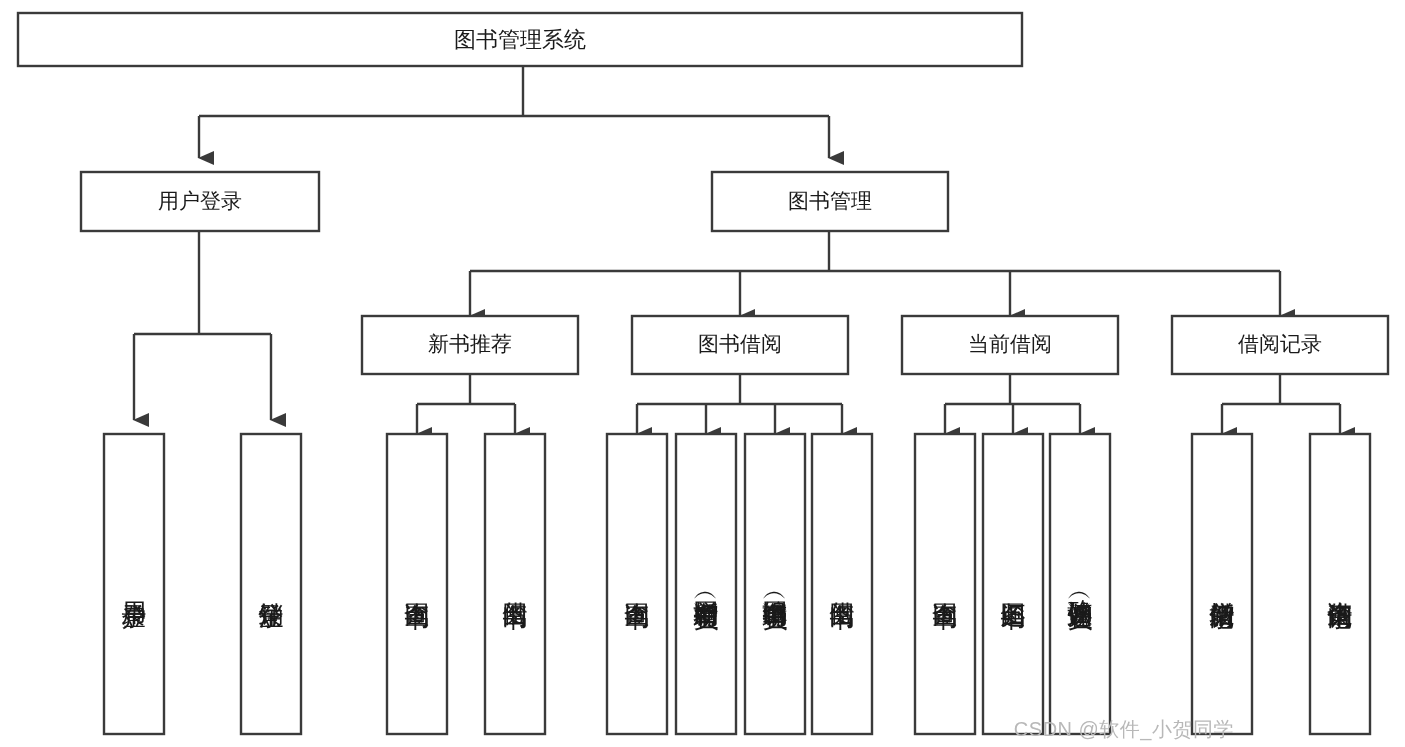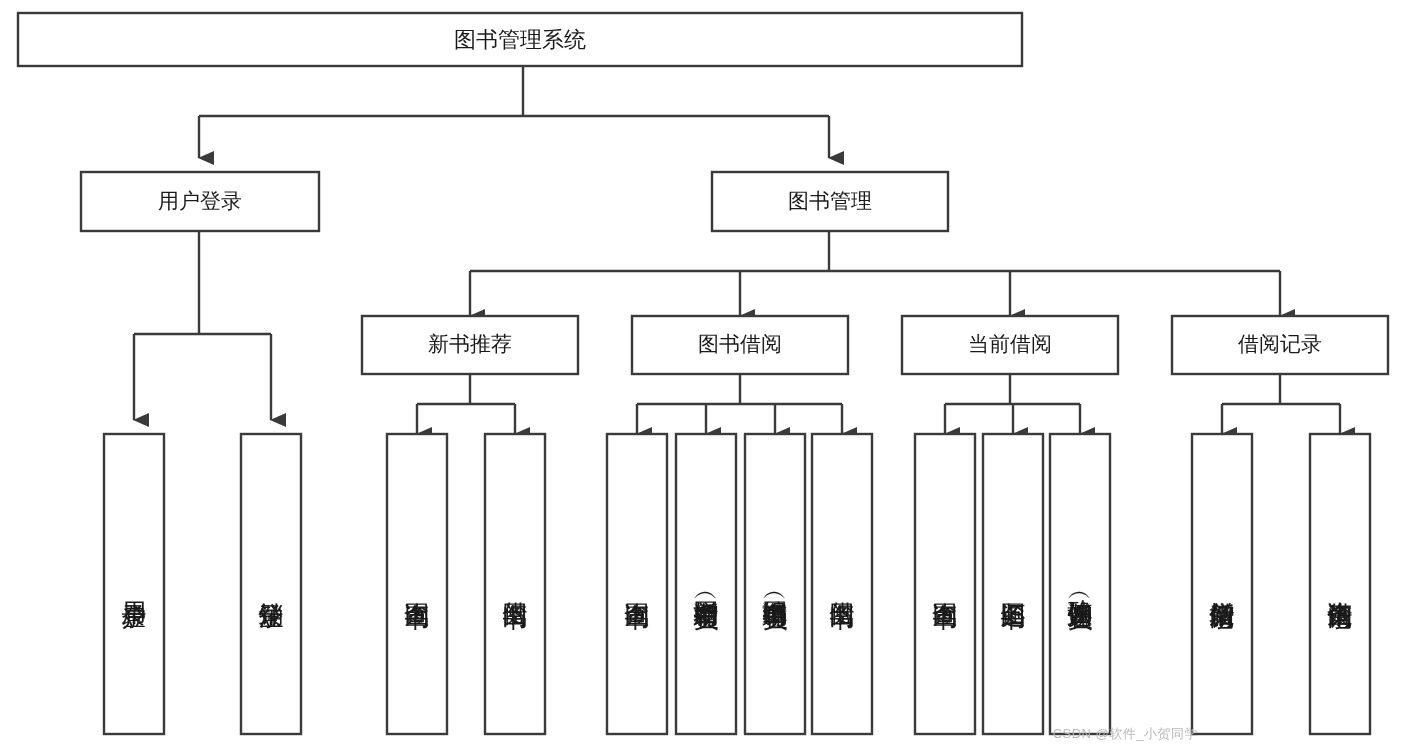--- a/index.html
+++ b/index.html
@@ -11,20 +11,21 @@
     width: 1405px;
     height: 747px;
     font-family: "Liberation Sans", "DejaVu Sans", sans-serif;
     overflow: hidden;
   }
   #diagram-root {
     position: relative;
     width: 1206px;
     height: 747px;
     background: #ffffff;
+    padding-left: 36px;
   }
   svg.diagram-canvas {
     position: absolute;
     top: 0;
     left: 0;
     width: 1405px;
     height: 747px;
   }
   .node-box {
     fill: #ffffff;
@@ -64,21 +65,21 @@
     align-items: center;
     justify-content: center;
     white-space: nowrap;
     pointer-events: none;
   }
   .watermark {
     position: absolute;
     right: 8px;
     bottom: 4px;
     font-family: "Liberation Sans", "DejaVu Sans", sans-serif;
-    font-size: 13px;
+    font-size: 20px;
     color: #b8b8b8;
     letter-spacing: 0.5px;
     white-space: nowrap;
   }
 </style>
 </head>
 <body>
 
 <div id="diagram-root">
 

